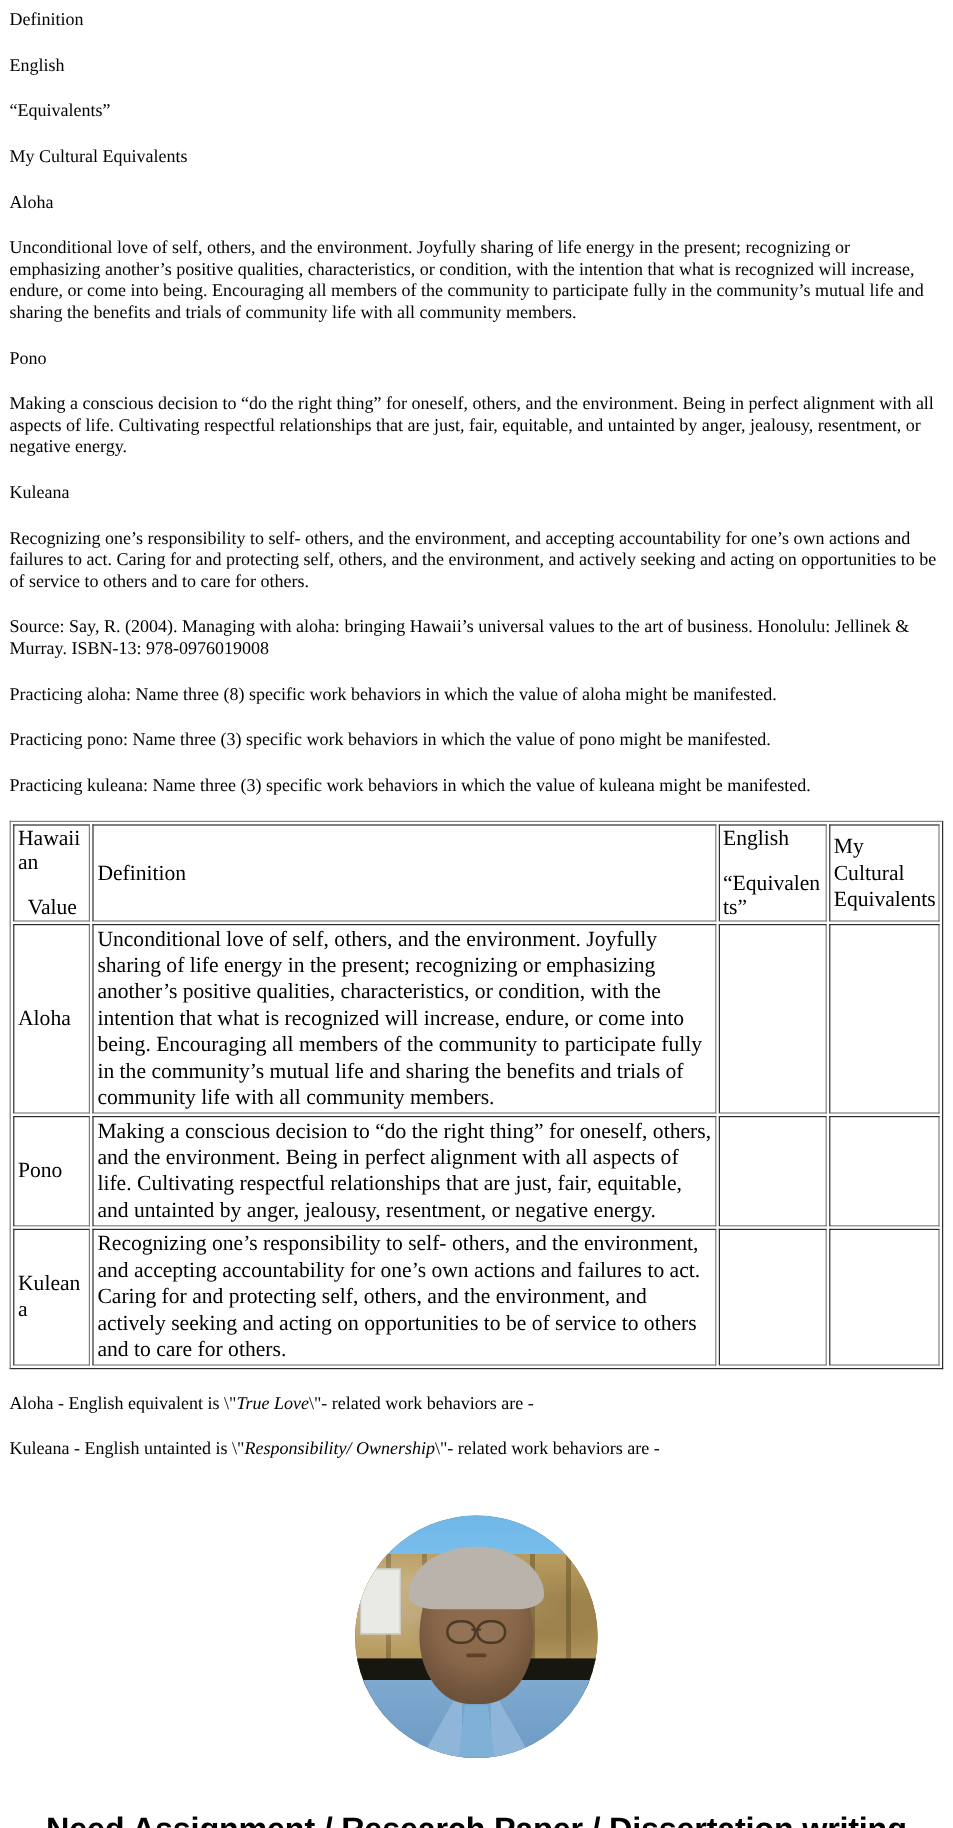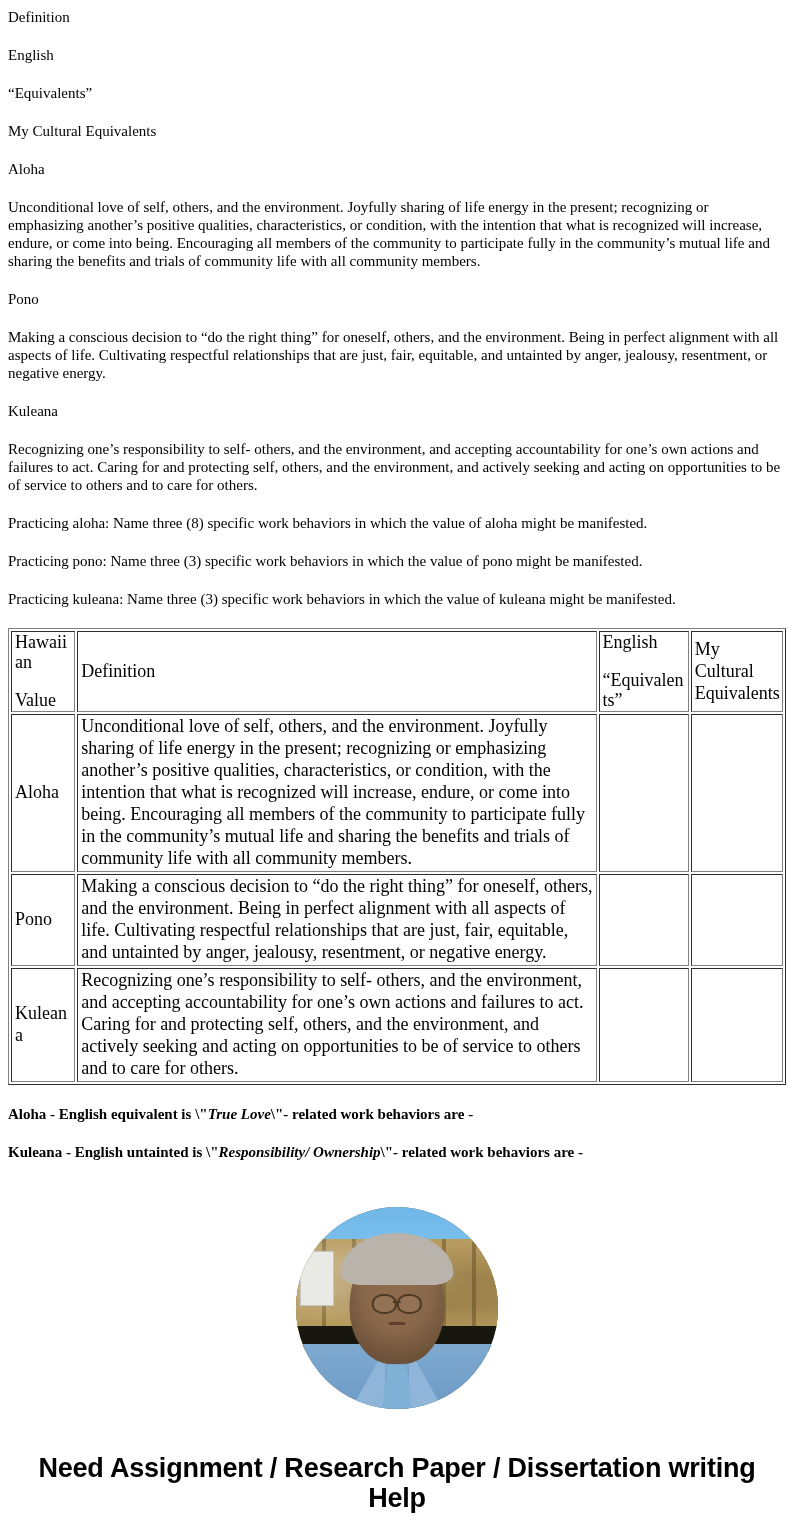--- a/index.html
+++ b/index.html
@@ -61,21 +61,21 @@
   .col-value  { width: 64px; }
   .col-def    { width: 518px; }
   .col-eng    { width: 90px; }
   .col-mine   { width: 92px; }
 
   th.hdr-value p,
   th.hdr-eng p {
     margin: 0;
     line-height: 1.1;
   }
-  th.hdr-value p + p { margin-top: 18px; }
+  th.hdr-value p + p { margin-top: 18px; text-align: center; }
   th.hdr-eng p + p { margin-top: 18px; }
 
   td.cell-def {
     vertical-align: top;
     padding-top: 2px;
     padding-bottom: 2px;
     line-height: 1.22;
   }
 
   
@@ -84,21 +84,20 @@
     font-size: 17px;
     font-weight: bold;
     margin: 18px 0 0 0;
     padding: 0;
     line-height: 1.2;
   }
   .sol-line {
     margin: 20px 0 0 0;
     font-size: 15px;
     line-height: 1.2;
-    font-weight: bold;
   }
   .sol-line i { font-style: italic; }
 
   
   .avatar-wrap {
     margin-top: 46px;
     display: flex;
     justify-content: center;
     align-items: center;
   }
@@ -239,20 +238,23 @@
   </div>
 
   <div class="block">
     <p class="para">Kuleana</p>
   </div>
 
   <div class="block">
     <p class="para">Recognizing one’s responsibility to self- others, and the environment, and accepting accountability for one’s own actions and failures to act. Caring for and protecting self, others, and the environment, and actively seeking and acting on opportunities to be of service to others and to care for others.</p>
   </div>
 
+  <div class="block">
+    <p class="para">Source: Say, R. (2004). Managing with aloha: bringing Hawaii’s universal values to the art of business. Honolulu: Jellinek &amp; Murray. ISBN-13: 978-0976019008</p>
+  </div>
 
   <div class="block">
     <p class="para">Practicing aloha: Name three (8) specific work behaviors in which the value of aloha might be manifested.</p>
   </div>
   <div class="block">
     <p class="para">Practicing pono: Name three (3) specific work behaviors in which the value of pono might be manifested.</p>
   </div>
   <div class="block">
     <p class="para">Practicing kuleana: Name three (3) specific work behaviors in which the value of kuleana might be manifested.</p>
   </div>

